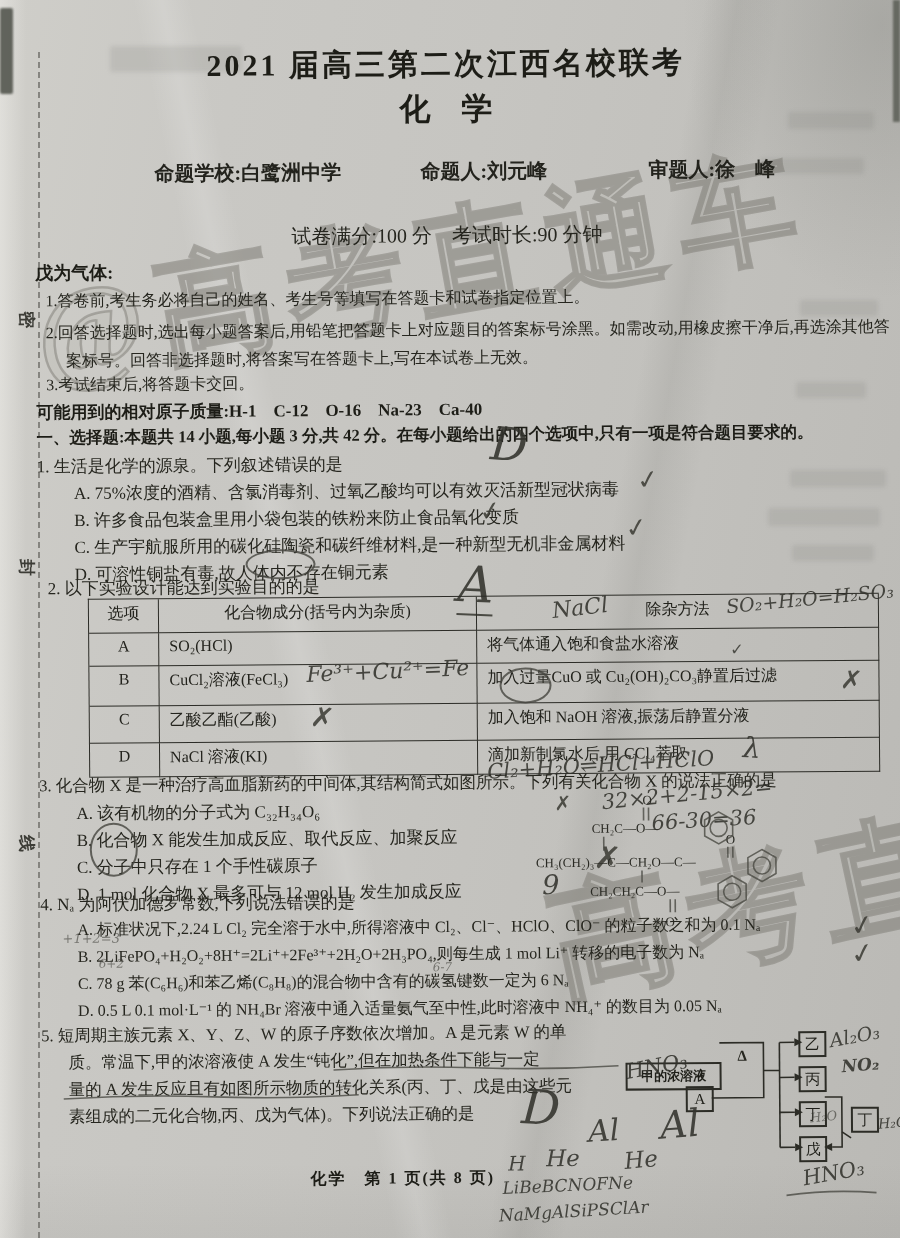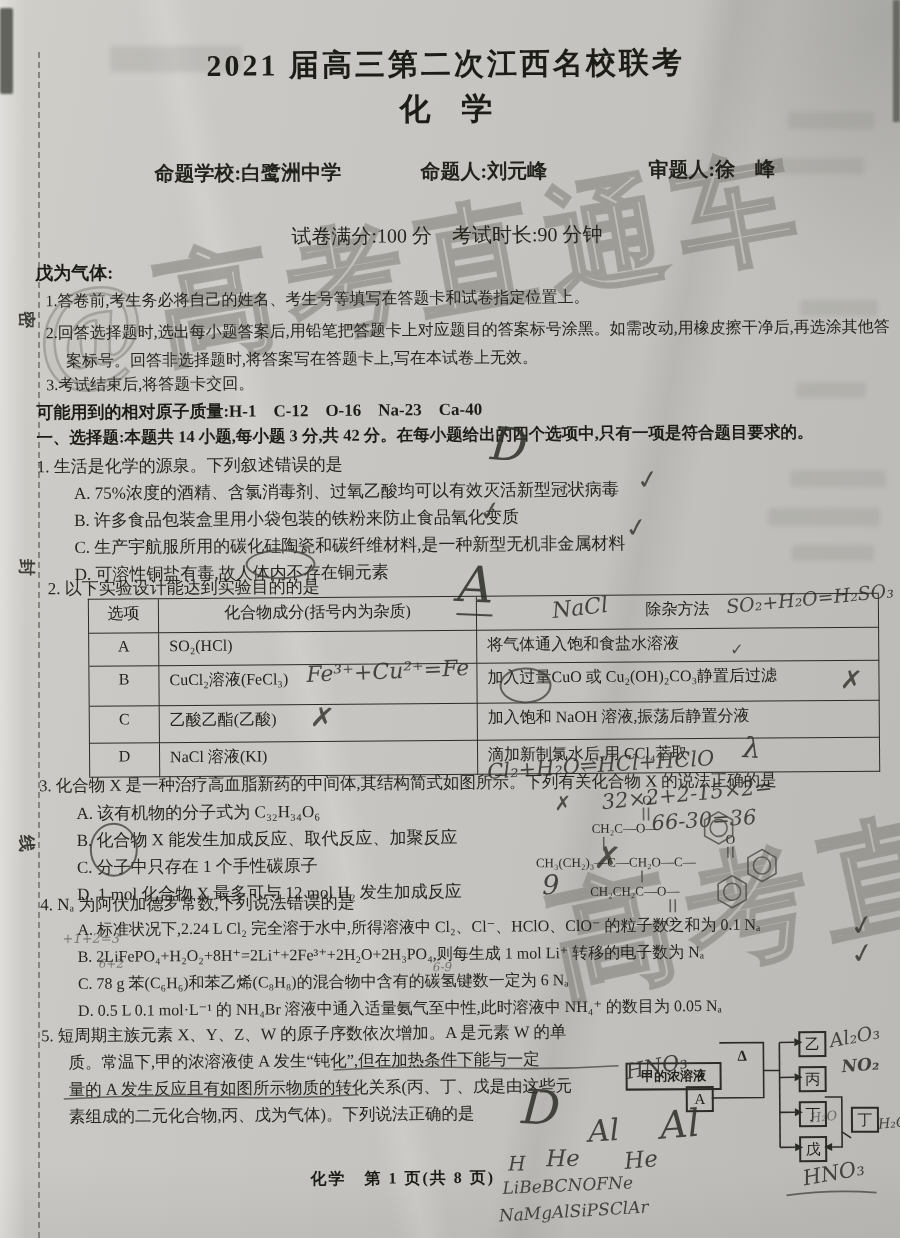--- a/index.html
+++ b/index.html
@@ -154,21 +154,21 @@
 
     <div class="t" style="left:38px;top:890px;font-size:17px;">4. Nₐ 为阿伏加德罗常数,下列说法错误的是</div>
     <div class="t" style="left:75px;top:917px;font-size:16px;">A. 标准状况下,2.24 L Cl₂ 完全溶于水中,所得溶液中 Cl₂、Cl⁻、HClO、ClO⁻ 的粒子数之和为 0.1 Nₐ</div>
     <div class="t" style="left:75px;top:944px;font-size:16px;">B. 2LiFePO₄+H₂O₂+8H⁺=2Li⁺+2Fe³⁺+2H₂O+2H₃PO₄,则每生成 1 mol Li⁺ 转移的电子数为 Nₐ</div>
     <div class="t" style="left:75px;top:971px;font-size:16px;">C. 78 g 苯(C₆H₆)和苯乙烯(C₈H₈)的混合物中含有的碳氢键数一定为 6 Nₐ</div>
     <div class="t" style="left:75px;top:998px;font-size:16px;">D. 0.5 L 0.1 mol·L⁻¹ 的 NH₄Br 溶液中通入适量氨气至中性,此时溶液中 NH₄⁺ 的数目为 0.05 Nₐ</div>
     <div class="chk" style="left:848px;top:912px;font-size:28px;transform:rotate(-10deg);">✓</div>
     <div class="chk" style="left:848px;top:940px;font-size:28px;transform:rotate(-10deg);">✓</div>
     <div class="hw" style="left:60px;top:928px;font-size:13px;opacity:.55;">+1+2=3</div>
     <div class="hw" style="left:96px;top:954px;font-size:12px;opacity:.55;">6+2</div>
-    <div class="hw" style="left:430px;top:960px;font-size:12px;opacity:.55;">6-9</div>
+    <div class="hw" style="left:430px;top:960px;font-size:12px;opacity:.55;">6-7</div>
 
     <div class="t" style="left:38px;top:1022px;font-size:16.5px;">5. 短周期主族元素 X、Y、Z、W 的原子序数依次增加。A 是元素 W 的单</div>
     <div class="t" style="left:65px;top:1049px;font-size:16.5px;">质。常温下,甲的浓溶液使 A 发生“钝化”,但在加热条件下能与一定</div>
     <div class="t" style="left:65px;top:1076px;font-size:16.5px;">量的 A 发生反应且有如图所示物质的转化关系(丙、丁、戊是由这些元</div>
     <div class="t" style="left:65px;top:1103px;font-size:16.5px;">素组成的二元化合物,丙、戊为气体)。下列说法正确的是</div>
     <div class="hw" style="left:518px;top:1080px;font-size:48px;transform:rotate(4deg);">D</div>
 
     <svg style="left:330px;top:1064px;" width="285" height="8" viewBox="0 0 285 8">
       <path d="M0,5 Q70,1 142,4 T285,3" class="sq"></path>
     </svg>

